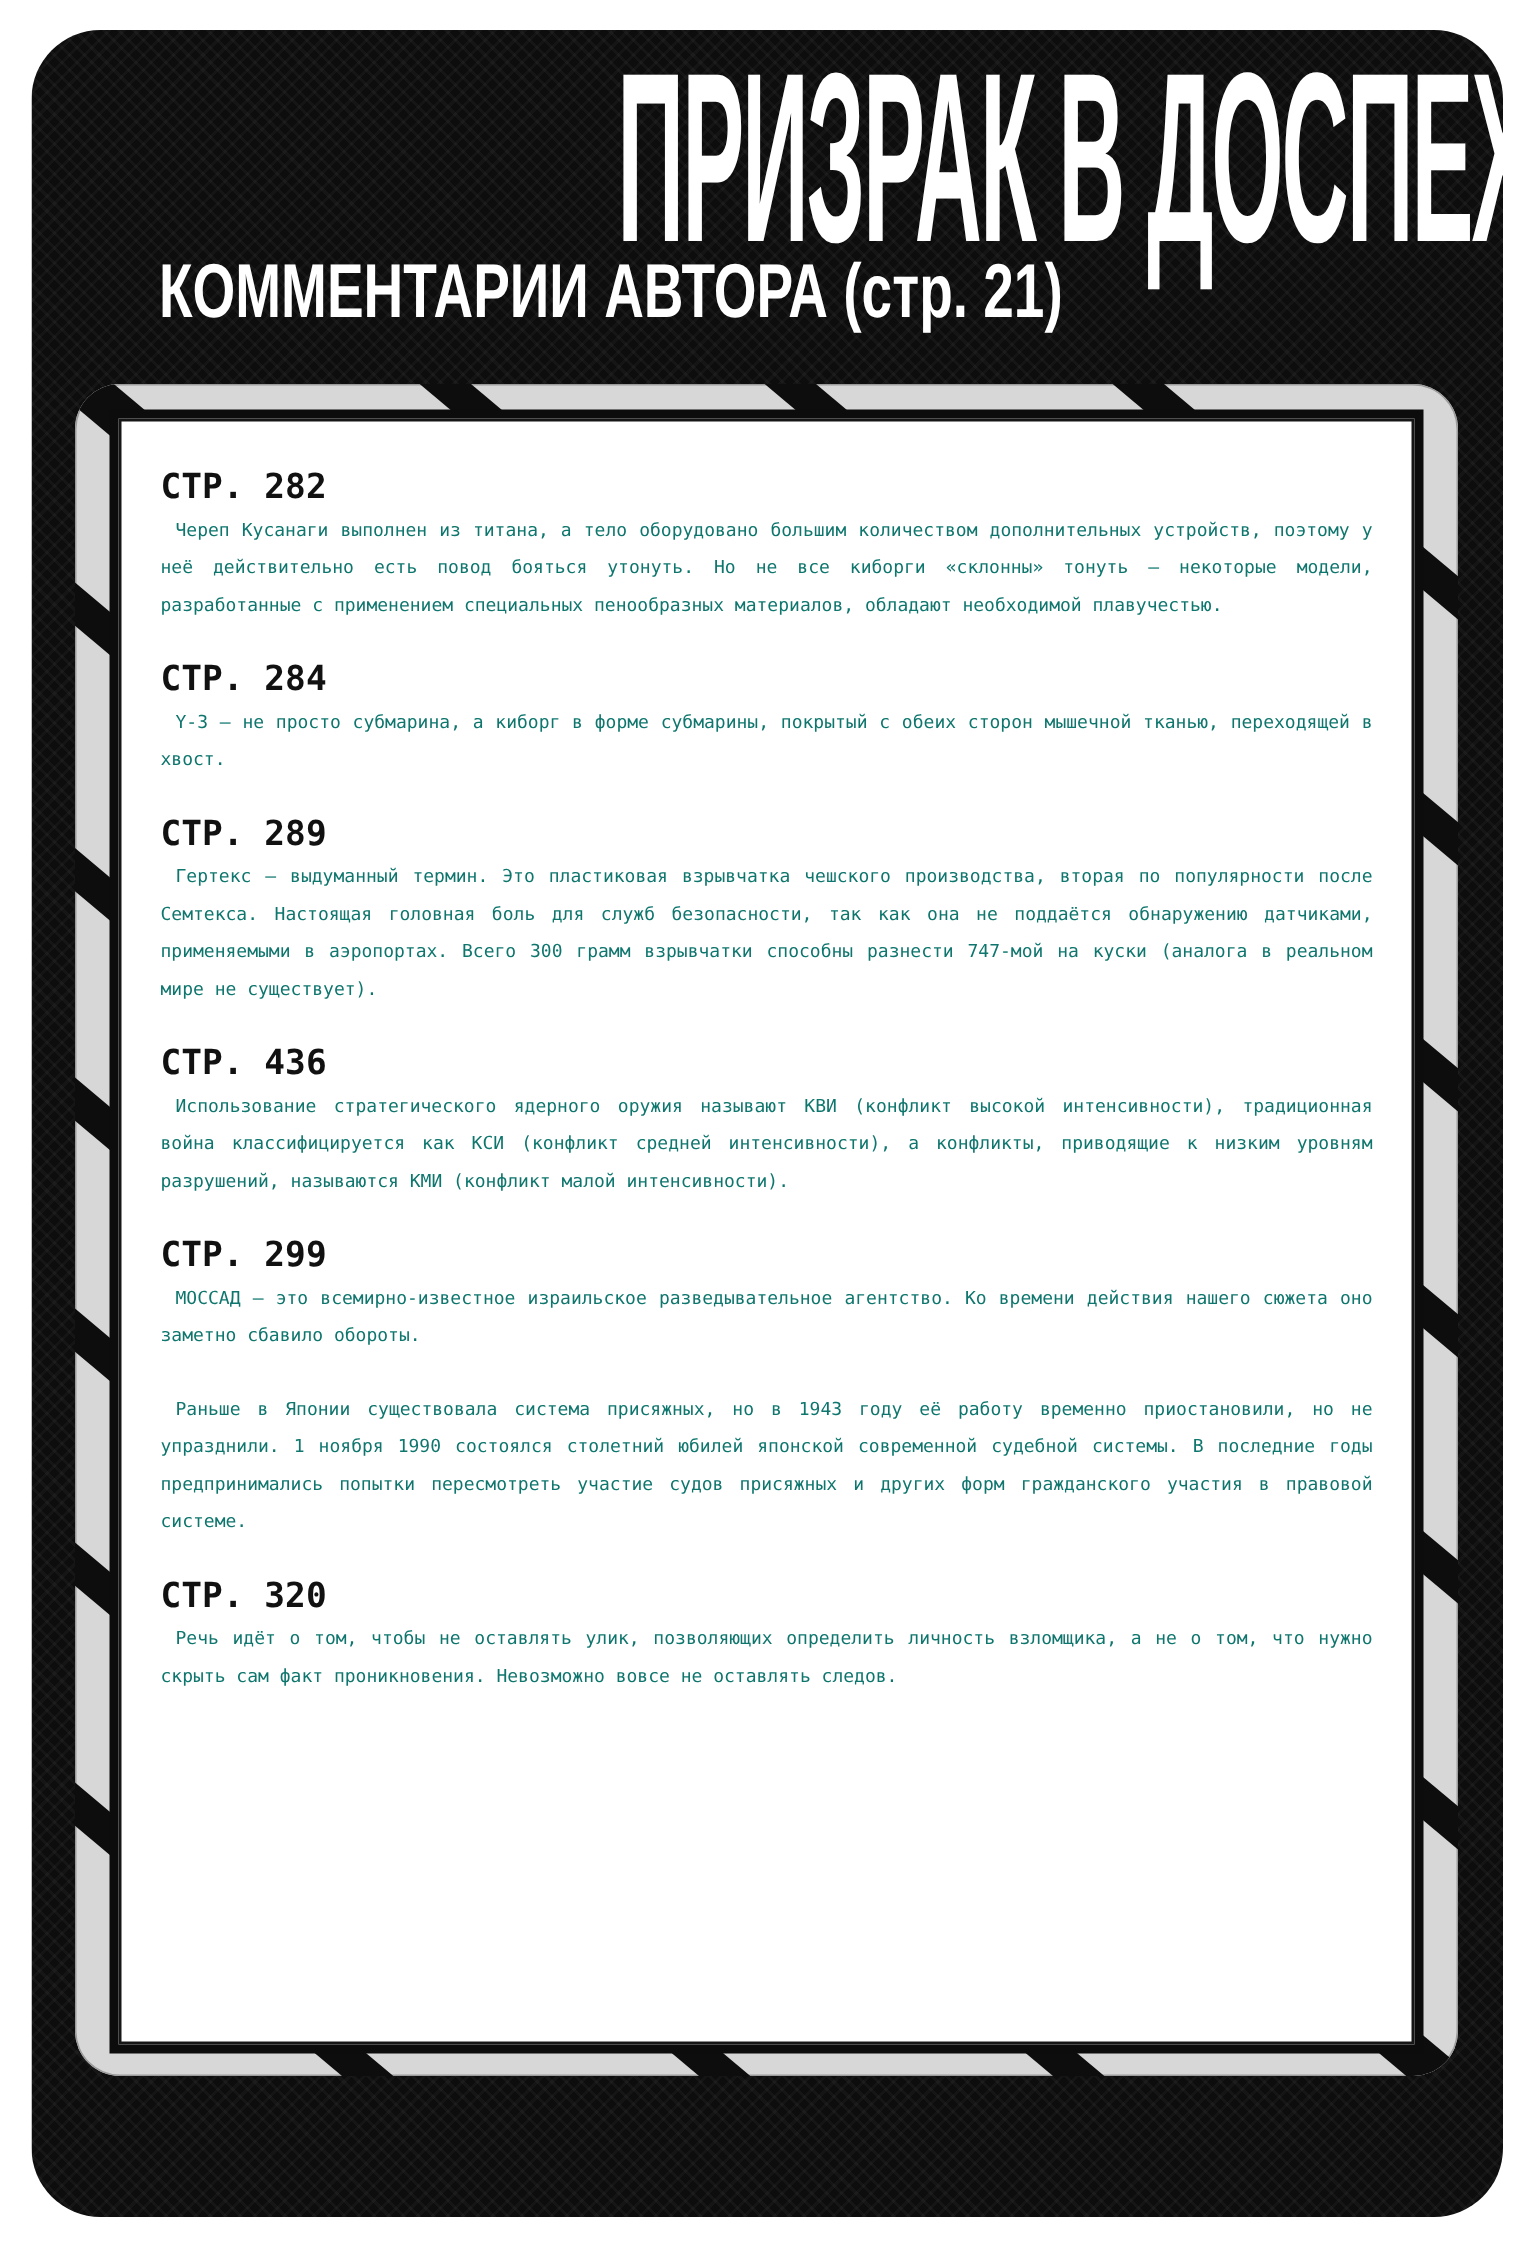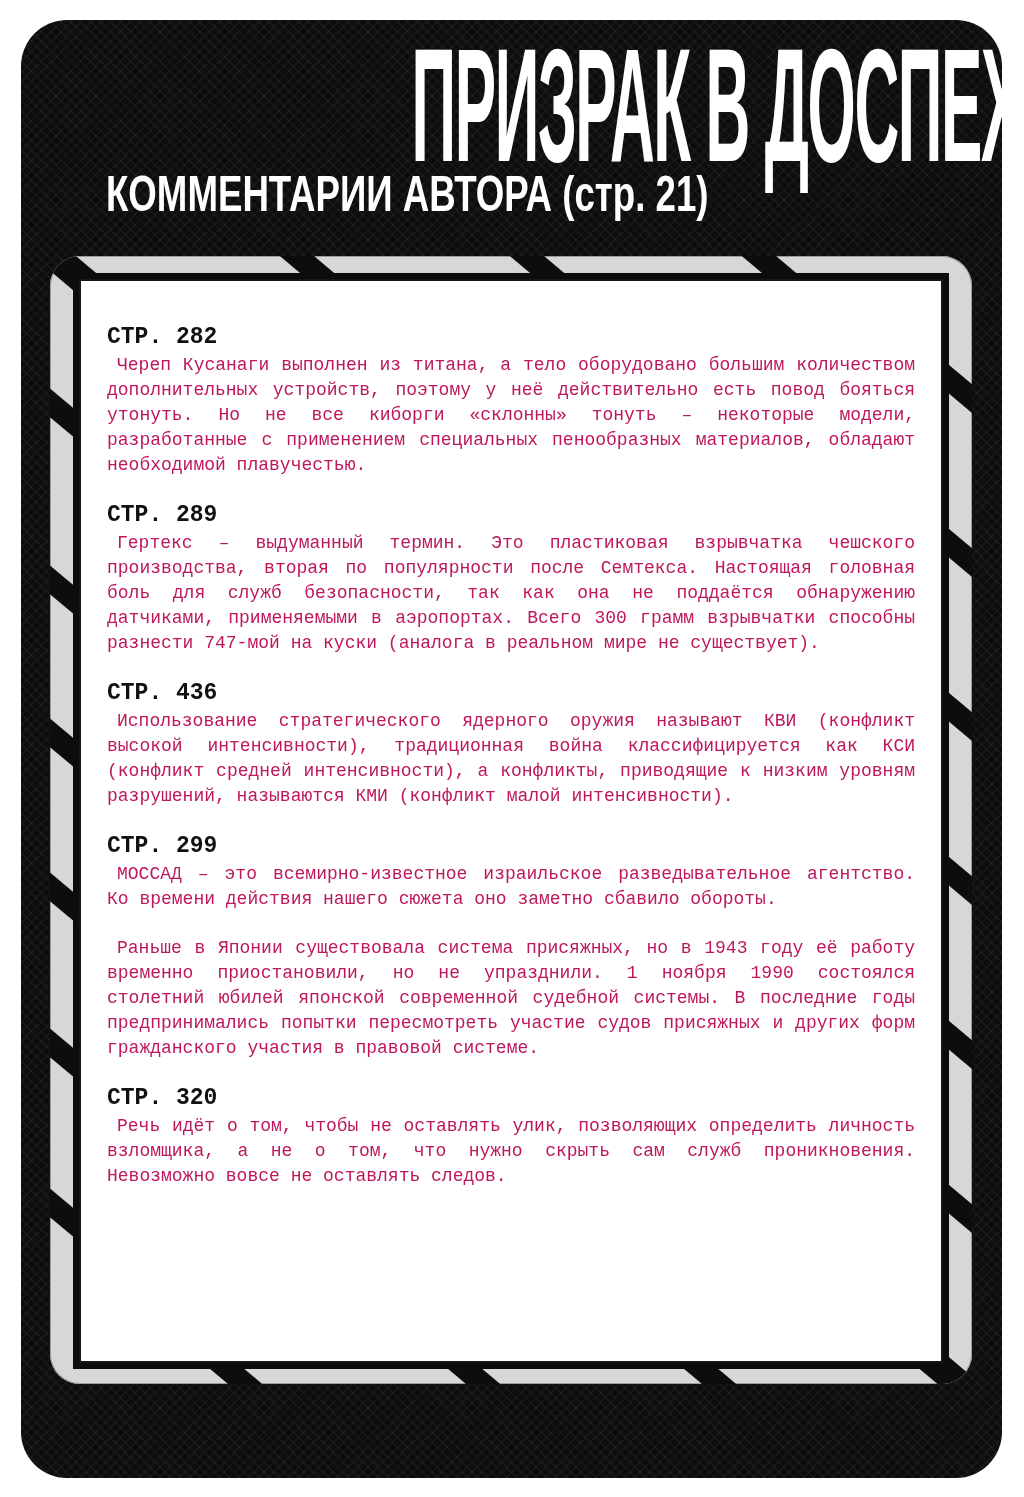--- a/index.html
+++ b/index.html
@@ -39,27 +39,27 @@
     position: absolute; width: 22px; height: 110px; background: #0d0d0d;
     transform: rotate(-50deg);
   }
   .cut.corner { width: 28px; height: 150px; }
   .panel {
     position: absolute; left: 58px; top: 259px; width: 864px; height: 1084px;
     box-sizing: border-box; background: #ffffff;
     border: 2px solid #161616; box-shadow: 0 0 0 6px #0c0c0c;
     padding: 27px 26px 20px 26px; overflow: hidden;
   }
-  .section { margin: 16px 0 24px 0; font-family: Liberation Mono, monospace; }
+  .section { margin: 4px 0 24px 0; }
   .section h2 {
     margin: 0 0 3px 0; font-size: 23px; line-height: 26px;
     font-weight: bold; color: #111111; font-family: inherit;
   }
   .section p {
-    margin: 0; font-size: 18px; line-height: 25px; color: #be185d;
+    margin: 0; font-size: 12px; line-height: 25px; color: #0f766e;
     text-align: justify; text-indent: 10px;
   }
 </style>
 </head>
 <body>
 
 <div class="page">
   <div class="card">
 
     <div class="title-wrap">
@@ -91,34 +91,38 @@
         <div class="cut" style="left: 0px; top: 741px;"></div>
         <div class="cut" style="left: 0px; top: 901px;"></div>
       </div>
 
     <div class="panel">
       <div class="section">
         <h2>СТР. 282</h2>
         <p>Череп Кусанаги выполнен из титана, а тело оборудовано большим количеством дополнительных устройств, поэтому у неё действительно есть повод бояться утонуть. Но не все киборги «склонны» тонуть – некоторые модели, разработанные с применением специальных пенообразных материалов, обладают необходимой плавучестью.</p>
       </div>
       <div class="section">
+        <h2>СТР. 284</h2>
+        <p>Y-3 – не просто субмарина, а киборг в форме субмарины, покрытый с обеих сторон мышечной тканью, переходящей в хвост.</p>
+      </div>
+      <div class="section">
         <h2>СТР. 289</h2>
         <p>Гертекс – выдуманный термин. Это пластиковая взрывчатка чешского производства, вторая по популярности после Семтекса. Настоящая головная боль для служб безопасности, так как она не поддаётся обнаружению датчиками, применяемыми в аэропортах. Всего 300 грамм взрывчатки способны разнести 747-мой на куски (аналога в реальном мире не существует).</p>
       </div>
       <div class="section">
         <h2>СТР. 436</h2>
         <p>Использование стратегического ядерного оружия называют КВИ (конфликт высокой интенсивности), традиционная война классифицируется как КСИ (конфликт средней интенсивности), а конфликты, приводящие к низким уровням разрушений, называются КМИ (конфликт малой интенсивности).</p>
       </div>
       <div class="section">
         <h2>СТР. 299</h2>
         <p>МОССАД – это всемирно-известное израильское разведывательное агентство. Ко времени действия нашего сюжета оно заметно сбавило обороты.</p>
       </div>
       <div class="section">
         <p>Раньше в Японии существовала система присяжных, но в 1943 году её работу временно приостановили, но не упразднили. 1 ноября 1990 состоялся столетний юбилей японской современной судебной системы. В последние годы предпринимались попытки пересмотреть участие судов присяжных и других форм гражданского участия в правовой системе.</p>
       </div>
       <div class="section">
         <h2>СТР. 320</h2>
-        <p>Речь идёт о том, чтобы не оставлять улик, позволяющих определить личность взломщика, а не о том, что нужно скрыть сам служб проникновения. Невозможно вовсе не оставлять следов.</p>
+        <p>Речь идёт о том, чтобы не оставлять улик, позволяющих определить личность взломщика, а не о том, что нужно скрыть сам факт проникновения. Невозможно вовсе не оставлять следов.</p>
       </div>
     </div>
 
   </div>
 </div>
 
 </body></html>

